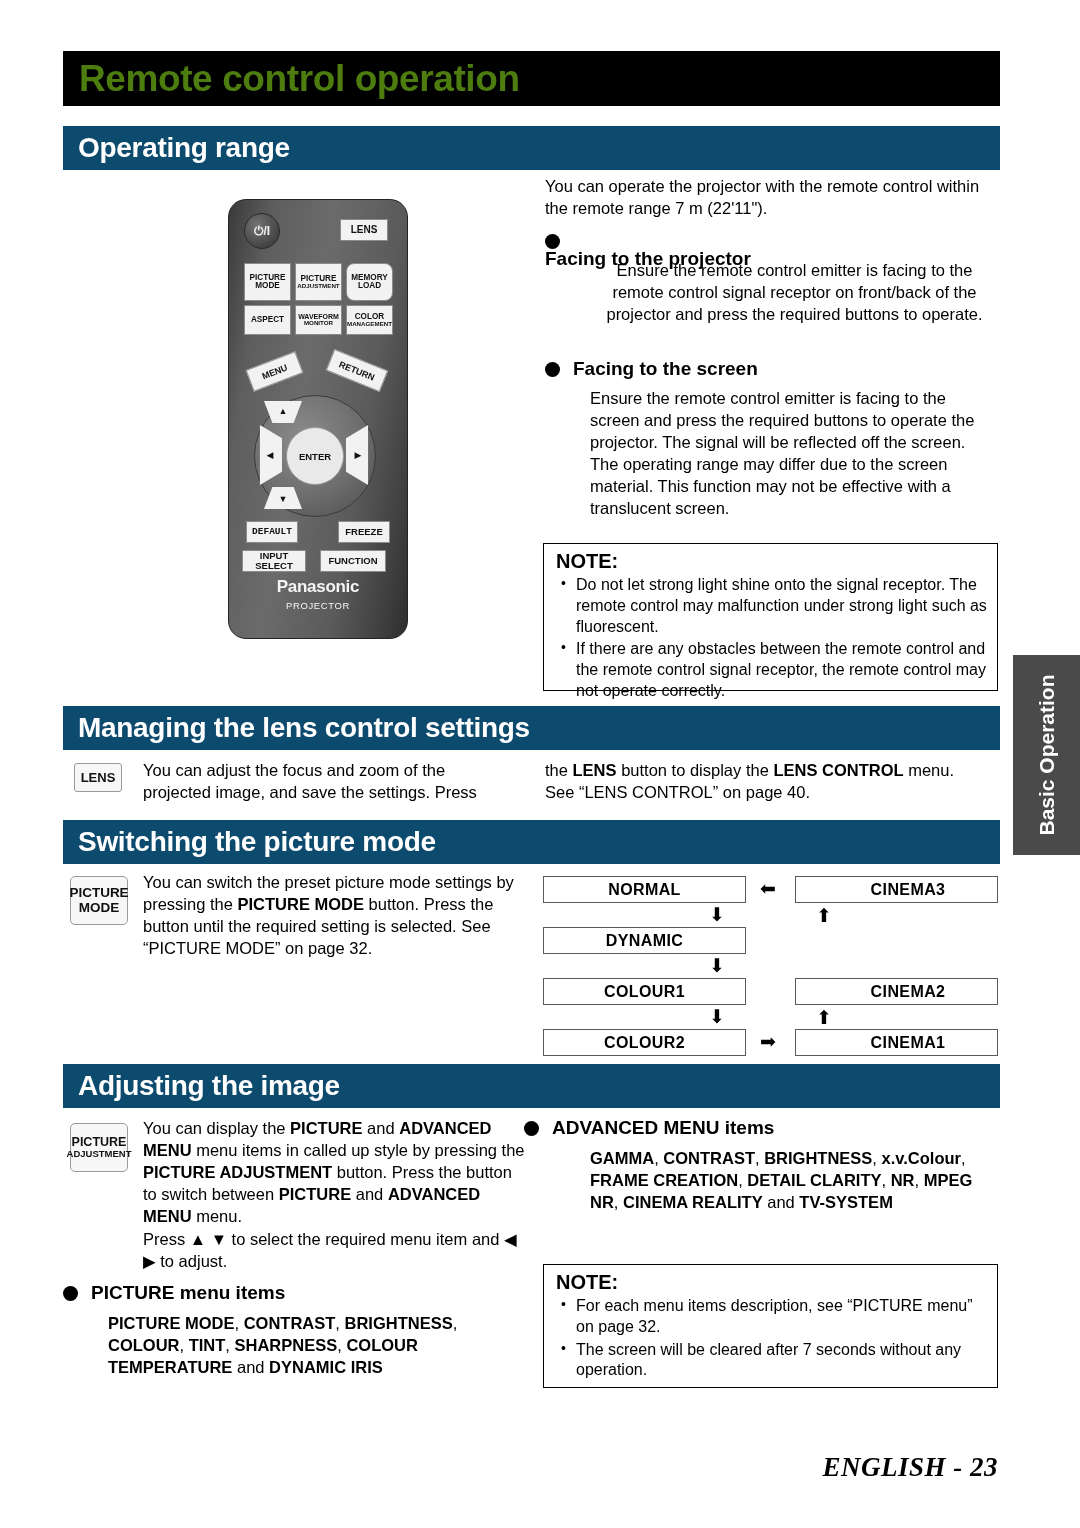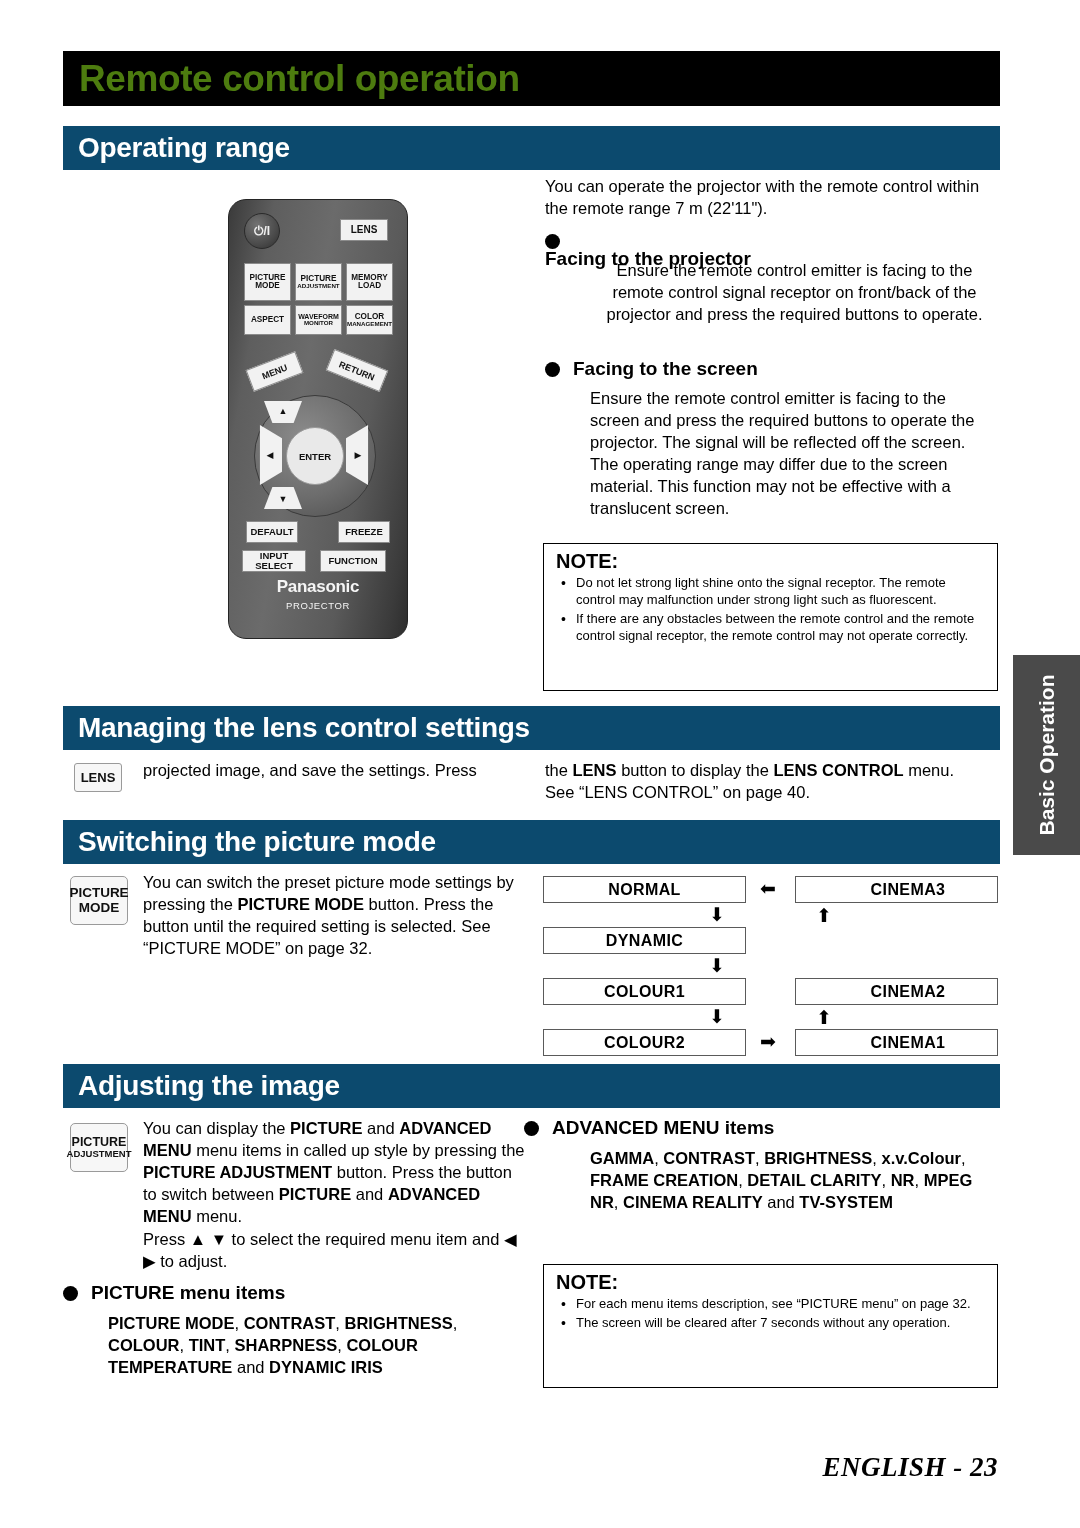--- a/index.html
+++ b/index.html
@@ -104,21 +104,21 @@
     margin-bottom: 2px;
   }
   .note-list {
     margin: 0;
     padding: 0;
     list-style: none;
   }
   .note-list li {
     position: relative;
     padding-left: 20px;
-    font-size: 13px;
+    font-size: 16px;
     line-height: 1.3;
     margin-top: 2px;
   }
   .note-list li:before {
     content: "\2022";
     position: absolute;
     left: 5px;
     top: -1px;
     font-size: 14px;
   }
@@ -319,21 +319,21 @@
     </div>
 
     <div class="rbtn" style="left:16px;top:64px;width:47px;height:38px;">
       <span class="l1">PICTURE</span>
       <span class="l2">MODE</span>
     </div>
     <div class="rbtn" style="left:67px;top:64px;width:47px;height:38px;">
       <span class="l1">PICTURE</span>
       <span class="sm">ADJUSTMENT</span>
     </div>
-    <div class="rbtn" style="left:118px;top:64px;width:47px;height:38px;">
+    <div class="rbtn" style="left:118px;top:64px;width:47px;height:38px;border-radius:8px;">
       <span class="l1">MEMORY</span>
       <span class="l2">LOAD</span>
     </div>
 
     <div class="rbtn" style="left:16px;top:106px;width:47px;height:30px;">
       <span class="l1">ASPECT</span>
     </div>
     <div class="rbtn" style="left:67px;top:106px;width:47px;height:30px;">
       <span class="sm" style="font-size:7px;">WAVEFORM</span>
       <span class="sm">MONITOR</span>
@@ -358,21 +358,21 @@
       <span class="tri">▼</span>
     </div>
     <div class="dpad-seg seg-left">
       <span class="tri">◀</span>
     </div>
     <div class="dpad-seg seg-right">
       <span class="tri">▶</span>
     </div>
     <div class="dpad-center">ENTER</div>
 
-    <div class="rbtn" style="left:18px;top:322px;width:52px;height:22px;">
+    <div class="rbtn" style="left:18px;top:322px;width:52px;height:22px;font-family:Liberation Mono, monospace;">
       <span class="l1" style="font-size:9.5px;">DEFAULT</span>
     </div>
     <div class="rbtn" style="left:110px;top:322px;width:52px;height:22px;">
       <span class="l1" style="font-size:9.5px;">FREEZE</span>
     </div>
     <div class="rbtn" style="left:14px;top:351px;width:64px;height:22px;">
       <span class="l1" style="font-size:9.5px;">INPUT SELECT</span>
     </div>
     <div class="rbtn" style="left:92px;top:351px;width:66px;height:22px;">
       <span class="l1" style="font-size:9.5px;">FUNCTION</span>
@@ -406,20 +406,21 @@
 
   <div class="sec-bar" id="sec-lens">
     <div class="sec-text">Managing the lens control settings</div>
   </div>
 
   <div class="keyicon" id="key-lens">
     <span class="l1">LENS</span>
   </div>
 
   <div class="tx" style="left:143px; top:760px; width:385px;">
+    <div>You can adjust the focus and zoom of the</div>
     <div>projected image, and save the settings. Press</div>
   </div>
 
   <div class="tx" style="left:545px; top:760px; width:455px;">
     <div><span>the </span><b>LENS</b><span> button to display the </span><b>LENS CONTROL</b><span> menu.</span></div>
     <div>See “LENS CONTROL” on page 40.</div>
   </div>
 
   <div class="sec-bar" id="sec-picture-mode">
     <div class="sec-text">Switching the picture mode</div>

